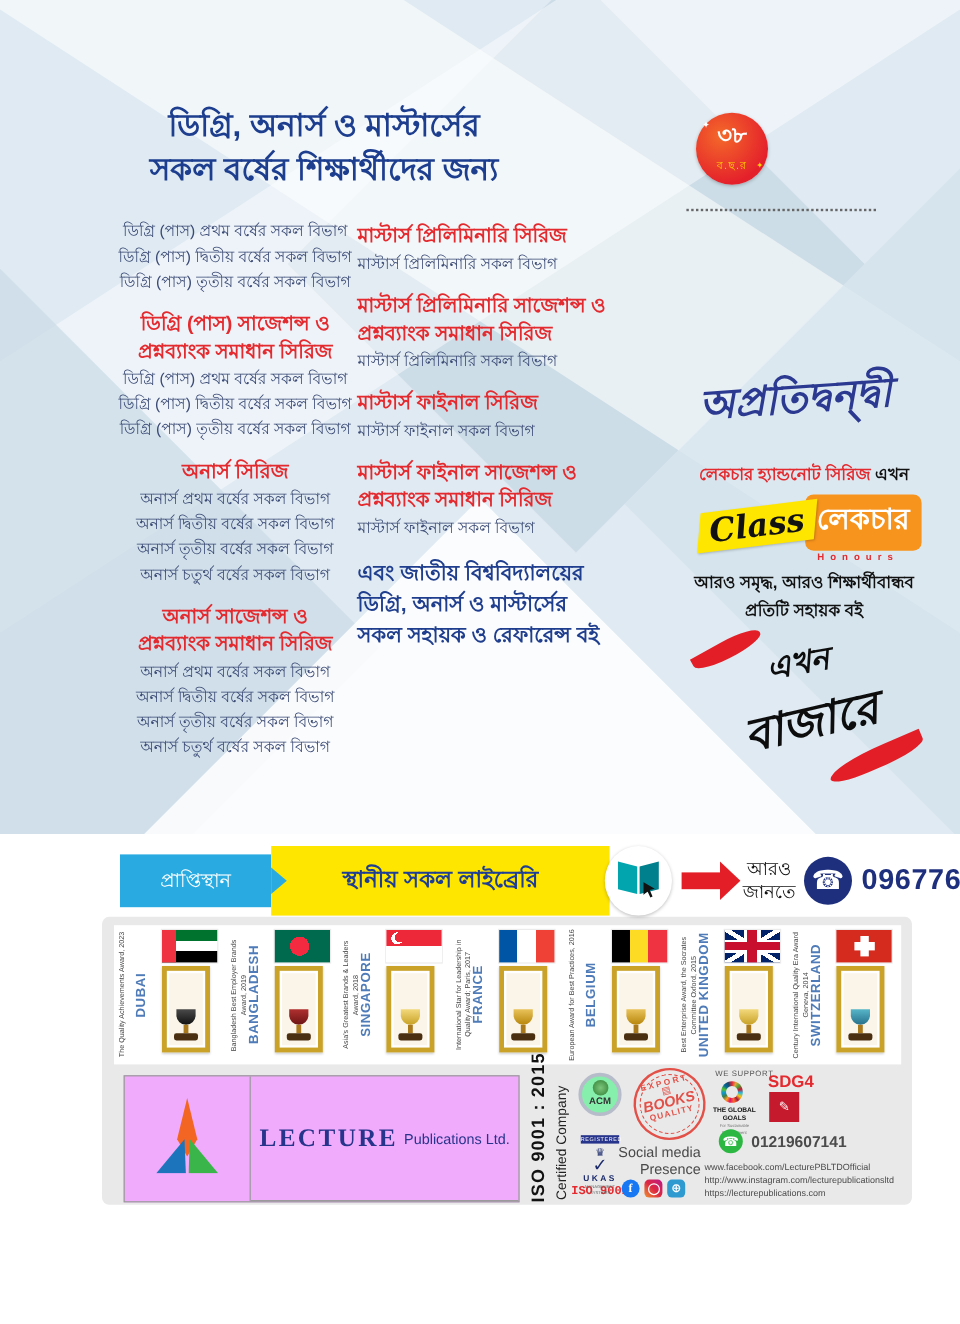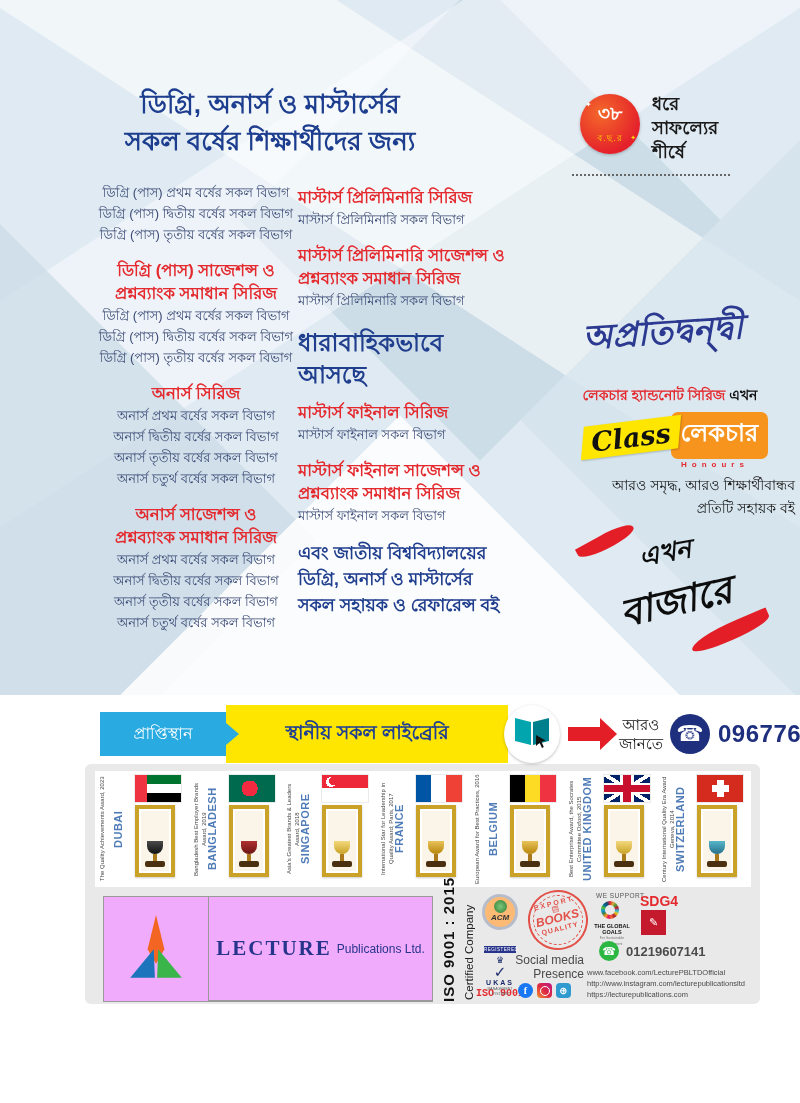--- a/index.html
+++ b/index.html
@@ -51,22 +51,22 @@
   .handnote .red{color:#e42a2e;}
   .handnote .blk{color:#111;font-weight:600;}
   .classlogo{position:absolute;left:560px;top:412px;width:230px;text-align:center;}
   .cl-yellow{display:inline-block;background:#ffe600;transform:rotate(-7deg) skewX(-12deg);
              padding:1px 9px;position:relative;z-index:2;box-shadow:1px 1px 2px rgba(0,0,0,.2);}
   .cl-class{display:inline-block;transform:skewX(12deg);font-size:27px;font-weight:bold;font-style:italic;
             color:#111;font-family:"DejaVu Serif","Liberation Serif",serif;}
   .cl-orange{display:inline-block;background:#f7941d;border-radius:7px;padding:2px 10px 5px;margin-left:-9px;
              color:#fff;font-size:24px;font-weight:bold;vertical-align:6px;}
   .cl-honours{font-size:8px;letter-spacing:5px;color:#e42a2e;margin-top:1px;padding-left:80px;font-weight:bold;}
-  .rich{position:absolute;left:545px;top:474px;width:250px;text-align:right;
-        font-size:14px;font-weight:400;color:#111;line-height:23px;}
+  .rich{position:absolute;left:545px;top:474px;width:250px;text-align:center;
+        font-size:14px;font-weight:700;color:#111;line-height:23px;}
   .market{position:absolute;left:592px;top:532px;width:160px;transform:rotate(-13deg);text-align:center;}
   .market .l1{font-size:26px;font-weight:900;font-style:italic;color:#0d0d0d;transform:rotate(3deg);}
   .market .l2{font-size:38px;font-weight:900;font-style:italic;color:#0d0d0d;margin-top:-4px;}
   .swash{position:absolute;background:#e31e26;}
   .swash-top{left:-6px;top:-12px;width:62px;height:15px;border-radius:0 90% 70% 100%;transform:rotate(-16deg);}
   .swash-bot{right:-8px;bottom:-16px;width:84px;height:17px;border-radius:100% 0 80% 60%;transform:rotate(-10deg);}
 
   
   .avail{position:absolute;left:100px;top:703px;width:650px;height:62px;padding-left:36px;}
   .av-blue{position:absolute;left:0;top:9px;width:126px;height:44px;background:#29abe2;color:#fff;
@@ -147,21 +147,21 @@
         color:#27348b;letter-spacing:2px;}
   .publ{font-size:12px;color:#27348b;margin-left:5px;}
   .card-addr{flex:1;padding:6px 8px;font-size:8px;line-height:11px;color:#555;}
   .card-addr b{color:#333;}
 
   
   .vrot{position:absolute;white-space:nowrap;transform-origin:0 0;transform:rotate(-90deg);}
   .iso-v{left:440px;top:1002px;font-size:15px;font-weight:bold;color:#111;letter-spacing:1px;}
   .cert-v{left:463px;top:1000px;font-size:11.5px;color:#222;}
   .acm{position:absolute;left:482px;top:894px;width:36px;height:36px;border-radius:50%;
-       border:3px solid #b6bcc9;background:#fdba74;text-align:center;box-sizing:border-box;font-style:italic;}
+       border:3px solid #b6bcc9;background:#86efac;text-align:center;box-sizing:border-box;}
   .acm .globe{width:13px;height:13px;border-radius:50%;background:radial-gradient(#7cc67c,#2f7d32);margin:3px auto 0;}
   .acm .acmtxt{font-size:8px;font-weight:bold;color:#333;line-height:9px;}
   .iso-small{position:absolute;left:472px;top:988px;width:56px;text-align:center;
              font-size:10px;font-weight:bold;color:#e42a2e;font-family:Liberation Mono, monospace;}
   .registered{position:absolute;left:484px;top:946px;width:32px;background:#27348b;color:#fff;
               font-size:4.5px;text-align:center;padding:1px 0;letter-spacing:.5px;}
   .ukas{position:absolute;left:482px;top:956px;width:36px;text-align:center;color:#1b2a6b;}
   .ukas .crown{font-size:9px;line-height:9px;}
   .ukas .check{font-size:15px;font-weight:bold;line-height:14px;}
   .ukas .nm{font-size:7px;letter-spacing:2px;font-weight:bold;line-height:8px;}
@@ -215,25 +215,20 @@
     <div>ডিগ্রি, অনার্স ও মাস্টার্সের</div>
     <div>সকল বর্ষের শিক্ষার্থীদের জন্য</div>
   </div>
 
   <div class="badge">
     <span class="sp1">✦</span>
     <span class="num">৩৮</span>
     <span class="word">ব.ছ.র</span>
     <span class="sp2">✦</span>
   </div>
-  <div class="badge-tag">
-    <div>ধরে</div>
-    <div>সাফল্যের</div>
-    <div>শীর্ষে</div>
-  </div>
   <div class="dotted"></div>
 
   <div class="col col-left">
     <div class="sec">
       <div class="sec-i">ডিগ্রি (পাস) প্রথম বর্ষের সকল বিভাগ</div>
       <div class="sec-i">ডিগ্রি (পাস) দ্বিতীয় বর্ষের সকল বিভাগ</div>
       <div class="sec-i">ডিগ্রি (পাস) তৃতীয় বর্ষের সকল বিভাগ</div>
     </div>
     <div class="sec">
       <div class="sec-h">ডিগ্রি (পাস) সাজেশন্স ও</div>
@@ -261,24 +256,20 @@
 
   <div class="col col-mid">
     <div class="sec">
       <div class="sec-h">মাস্টার্স প্রিলিমিনারি সিরিজ</div>
       <div class="sec-i">মাস্টার্স প্রিলিমিনারি সকল বিভাগ</div>
     </div>
     <div class="sec">
       <div class="sec-h">মাস্টার্স প্রিলিমিনারি সাজেশন্স ও</div>
       <div class="sec-h">প্রশ্নব্যাংক সমাধান সিরিজ</div>
       <div class="sec-i">মাস্টার্স প্রিলিমিনারি সকল বিভাগ</div>
-    </div>
-    <div class="coming">
-      <div>ধারাবাহিকভাবে</div>
-      <div>আসছে</div>
     </div>
     <div class="sec">
       <div class="sec-h">মাস্টার্স ফাইনাল সিরিজ</div>
       <div class="sec-i">মাস্টার্স ফাইনাল সকল বিভাগ</div>
     </div>
     <div class="sec">
       <div class="sec-h">মাস্টার্স ফাইনাল সাজেশন্স ও</div>
       <div class="sec-h">প্রশ্নব্যাংক সমাধান সিরিজ</div>
       <div class="sec-i">মাস্টার্স ফাইনাল সকল বিভাগ</div>
     </div>

